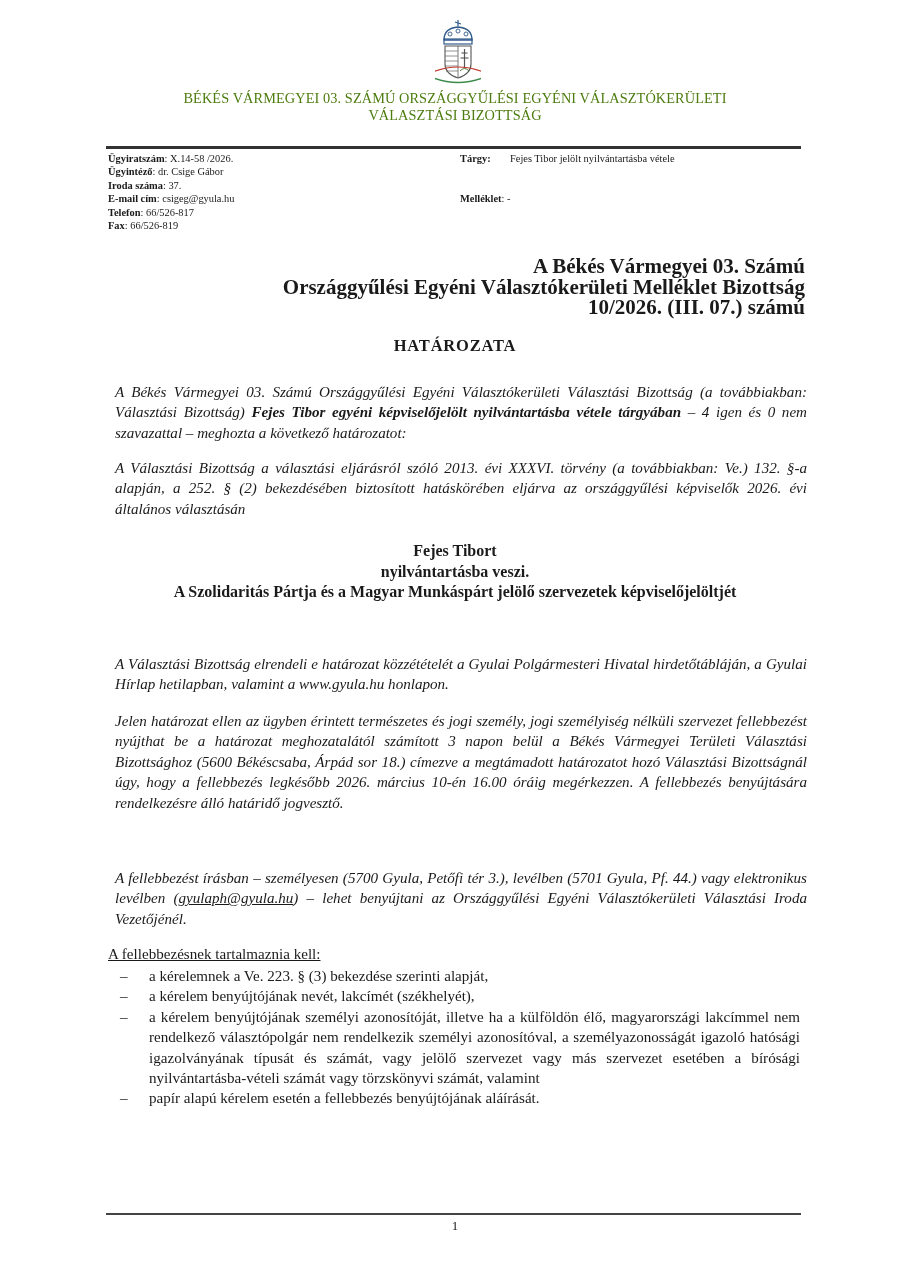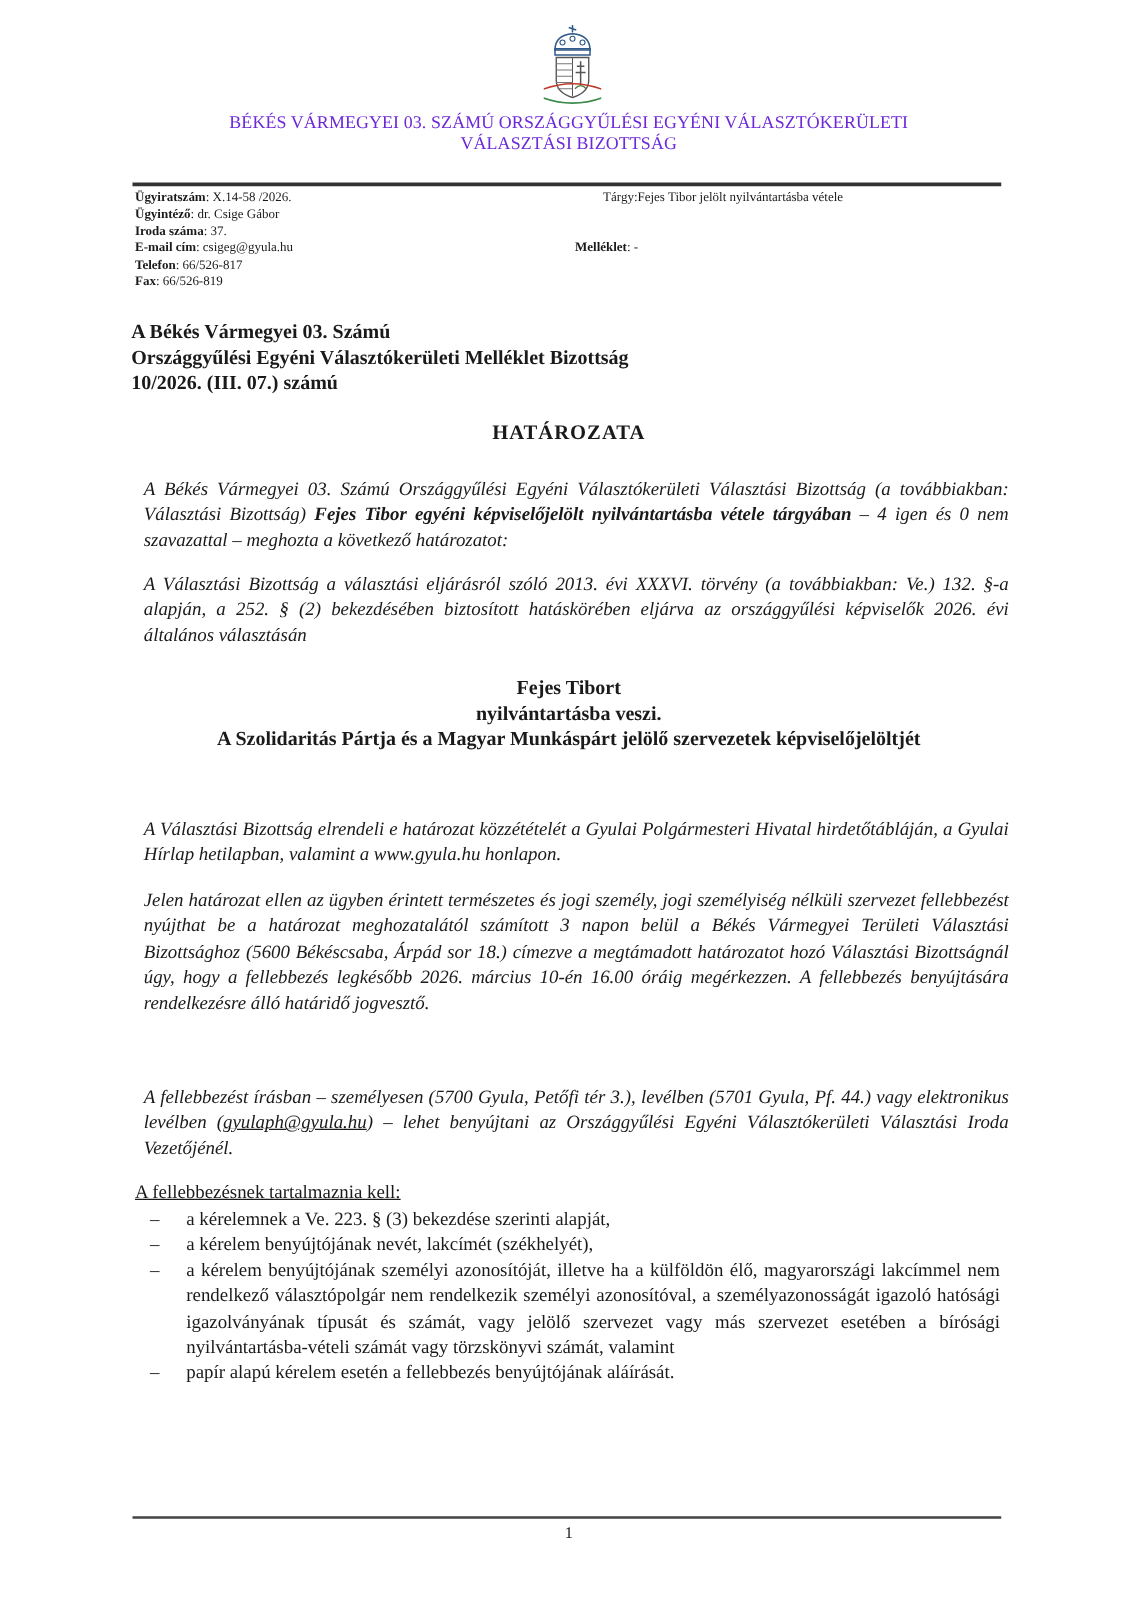--- a/index.html
+++ b/index.html
@@ -2,32 +2,32 @@
 <html><head>
 <meta charset="utf-8">
 <style>
   html, body { margin: 0; padding: 0; background: #ffffff; }
   body { width: 905px; height: 1280px; position: relative; overflow: hidden;
          font-family: "Liberation Serif", serif; color: #1a1a1a; }
   .page { position: absolute; left: 0; top: 0; width: 905px; height: 1280px; }
 
   .logo { position: absolute; left: 435px; top: 18px; width: 46px; height: 70px; }
   .org-title { position: absolute; left: 105px; width: 700px; top: 90px; text-align: center;
-               color: #6d28d9; font-size: 14.3px; line-height: 17px; letter-spacing: 0.1px; }
+               color: #4d7c0f; font-size: 14.3px; line-height: 17px; letter-spacing: 0.1px; }
 
   .rule-top { position: absolute; left: 106px; width: 695px; top: 146px; height: 3px; background: #333; }
 
   .meta-left { position: absolute; left: 108px; top: 152px; font-size: 10.4px; line-height: 13.4px; }
   .meta-left b { font-weight: bold; }
   .meta-right { position: absolute; left: 460px; top: 152px; font-size: 10.4px; line-height: 13.4px; }
-  .meta-right .subj-label { font-weight: normal; display: inline-block; width: 50px; text-align: right; }
+  .meta-right .subj-label { font-weight: bold; display: inline-block; width: 50px; }
   .meta-right .annex { margin-top: 27px; }
 
-  .heading { position: absolute; left: 105px; width: 700px; top: 256px; text-align: left;
-             font-weight: bold; font-size: 16px; line-height: 20.5px; }
+  .heading { position: absolute; left: 105px; width: 700px; top: 256px; text-align: right;
+             font-weight: bold; font-size: 21px; line-height: 20.5px; }
   .heading-2 { position: absolute; left: 105px; width: 700px; top: 336px; text-align: center;
                font-weight: bold; font-size: 16.5px; letter-spacing: 0.8px; }
 
   .para { position: absolute; left: 115px; width: 692px; font-size: 15.1px; line-height: 20.4px;
           text-align: justify; font-style: italic; }
   .para b { font-weight: bold; }
   .p1 { top: 382px; }
   .p2 { top: 458px; }
   .decision { position: absolute; left: 105px; width: 700px; top: 541px; text-align: center;
               font-weight: bold; font-size: 16px; line-height: 20.5px; }

